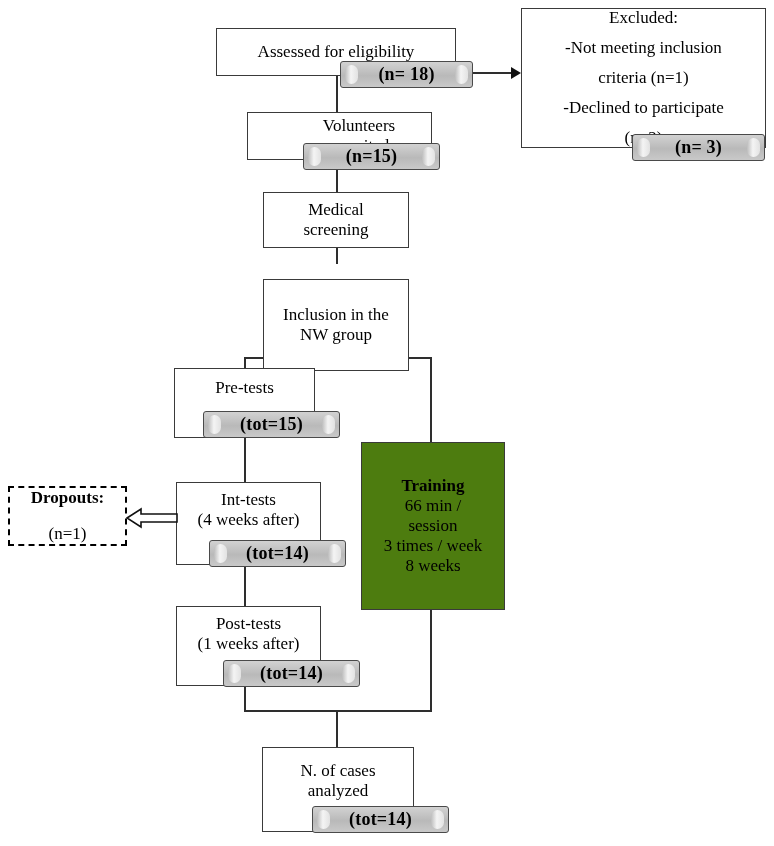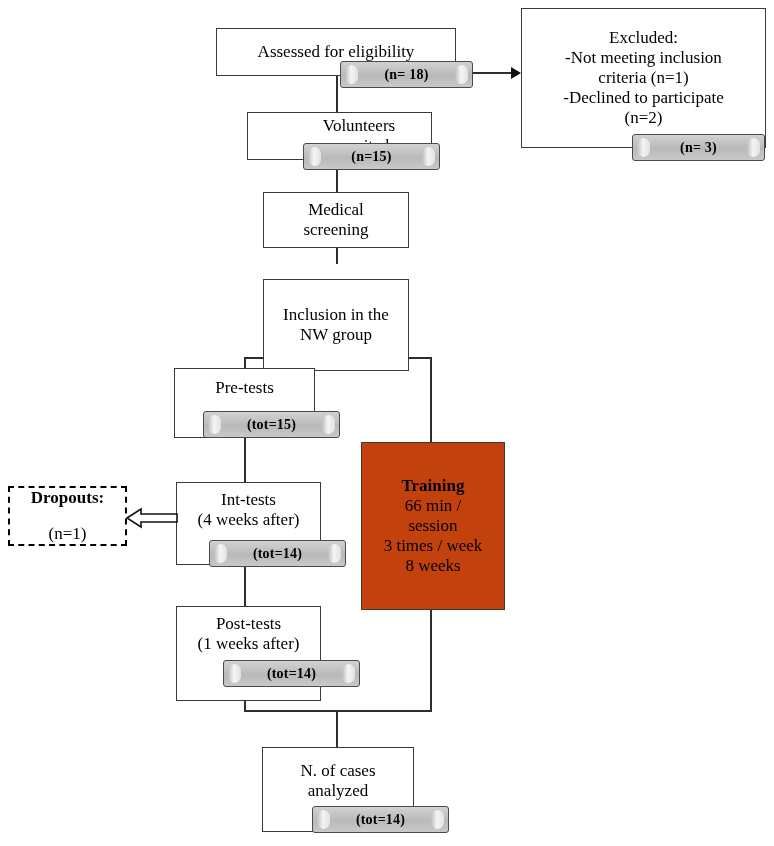--- a/index.html
+++ b/index.html
@@ -6,29 +6,29 @@
   body{width:774px;height:846px;position:relative;overflow:hidden;
        font-family:"Liberation Serif","DejaVu Serif",serif;color:#000;}
   #canvas{position:absolute;left:0;top:0;width:774px;height:846px;}
 
   
   .box{position:absolute;box-sizing:border-box;border:1.6px solid #3a3a3a;
        background:#ffffff;display:flex;align-items:center;justify-content:center;
        text-align:center;line-height:1.18;font-size:17px;z-index:3;}
   .box .txt{padding:0 4px;}
 
-  .box.shaded{background:#c2410c;}
+  .box.shaded{background:#4d7c0f;}
   .box.dashed{border:2px dashed #000;background:#fff;justify-content:space-between;}
 
   
   .badge{position:absolute;box-sizing:border-box;height:27px;
          border:1.8px solid #4a4a4a;border-radius:3px;
          background:linear-gradient(#d2d2d2,#b9b9b9 55%,#c9c9c9);
          display:flex;align-items:center;justify-content:center;
-         font-weight:bold;font-size:14px;letter-spacing:.2px;z-index:6;}
+         font-weight:bold;font-size:18px;letter-spacing:.2px;z-index:6;}
   .badge::before,.badge::after{content:"";position:absolute;top:3px;bottom:3px;
          width:13px;border-radius:7px;
          background:linear-gradient(90deg,#bdbdbd,#f4f4f4 45%,#e2e2e2);}
   .badge::before{left:4px;}
   .badge::after{right:4px;}
   .badge .blab{position:relative;z-index:2;}
 
   
   .ln{position:absolute;background:#2e2e2e;z-index:1;}
   .lnv{width:2px;}
@@ -72,21 +72,21 @@
   <div class="arrow-line" style="left:473px;top:72px;width:40px;"></div>
   <div class="arrow-head-r" style="left:511px;top:67px;"></div>
 
   <div class="box" style="left:216px;top:28px;width:240px;height:48px;">
     <span class="txt">Assessed for eligibility</span>
   </div>
   <div class="badge" style="left:340px;top:61px;width:133px;">
     <span class="blab">(n= 18)</span>
   </div>
 
-  <div class="box" style="left:521px;top:8px;width:245px;height:140px;flex-direction:column;justify-content:center;">
+  <div class="box" style="left:521px;top:8px;width:245px;height:140px;flex-direction:column;justify-content:center;gap:10px;">
     <span class="txt">Excluded:</span>
     <span class="txt">-Not meeting inclusion</span>
     <span class="txt">criteria (n=1)</span>
     <span class="txt">-Declined to participate</span>
     <span class="txt">(n=2)</span>
   </div>
   <div class="badge" style="left:632px;top:134px;width:133px;">
     <span class="blab">(n= 3)</span>
   </div>
 
@@ -133,21 +133,21 @@
 
   <div class="box dashed" style="left:8px;top:486px;width:119px;height:60px;flex-direction:column;">
     <span class="txt" style="font-weight:bold;">Dropouts:</span>
     <span class="txt">(n=1)</span>
   </div>
 
   <svg class="block-arrow" style="left:126px;top:506px;" width="52" height="24" viewBox="0 0 52 24">
     <polygon points="1,12 15,3 15,8 51,8 51,16 15,16 15,21" fill="#ffffff" stroke="#111111" stroke-width="1.6" stroke-linejoin="miter"></polygon>
   </svg>
 
-  <div class="box" style="left:176px;top:606px;width:145px;height:95px;flex-direction:column;
+  <div class="box" style="left:176px;top:606px;width:145px;height:80px;flex-direction:column;
               align-items:center;justify-content:flex-start;padding-top:7px;">
     <span class="txt">Post-tests</span>
     <span class="txt">(1 weeks after)</span>
   </div>
   <div class="badge" style="left:223px;top:660px;width:137px;">
     <span class="blab">(tot=14)</span>
   </div>
 
   <div class="box" style="left:262px;top:747px;width:152px;height:85px;flex-direction:column;
               align-items:center;justify-content:flex-start;padding-top:13px;">

